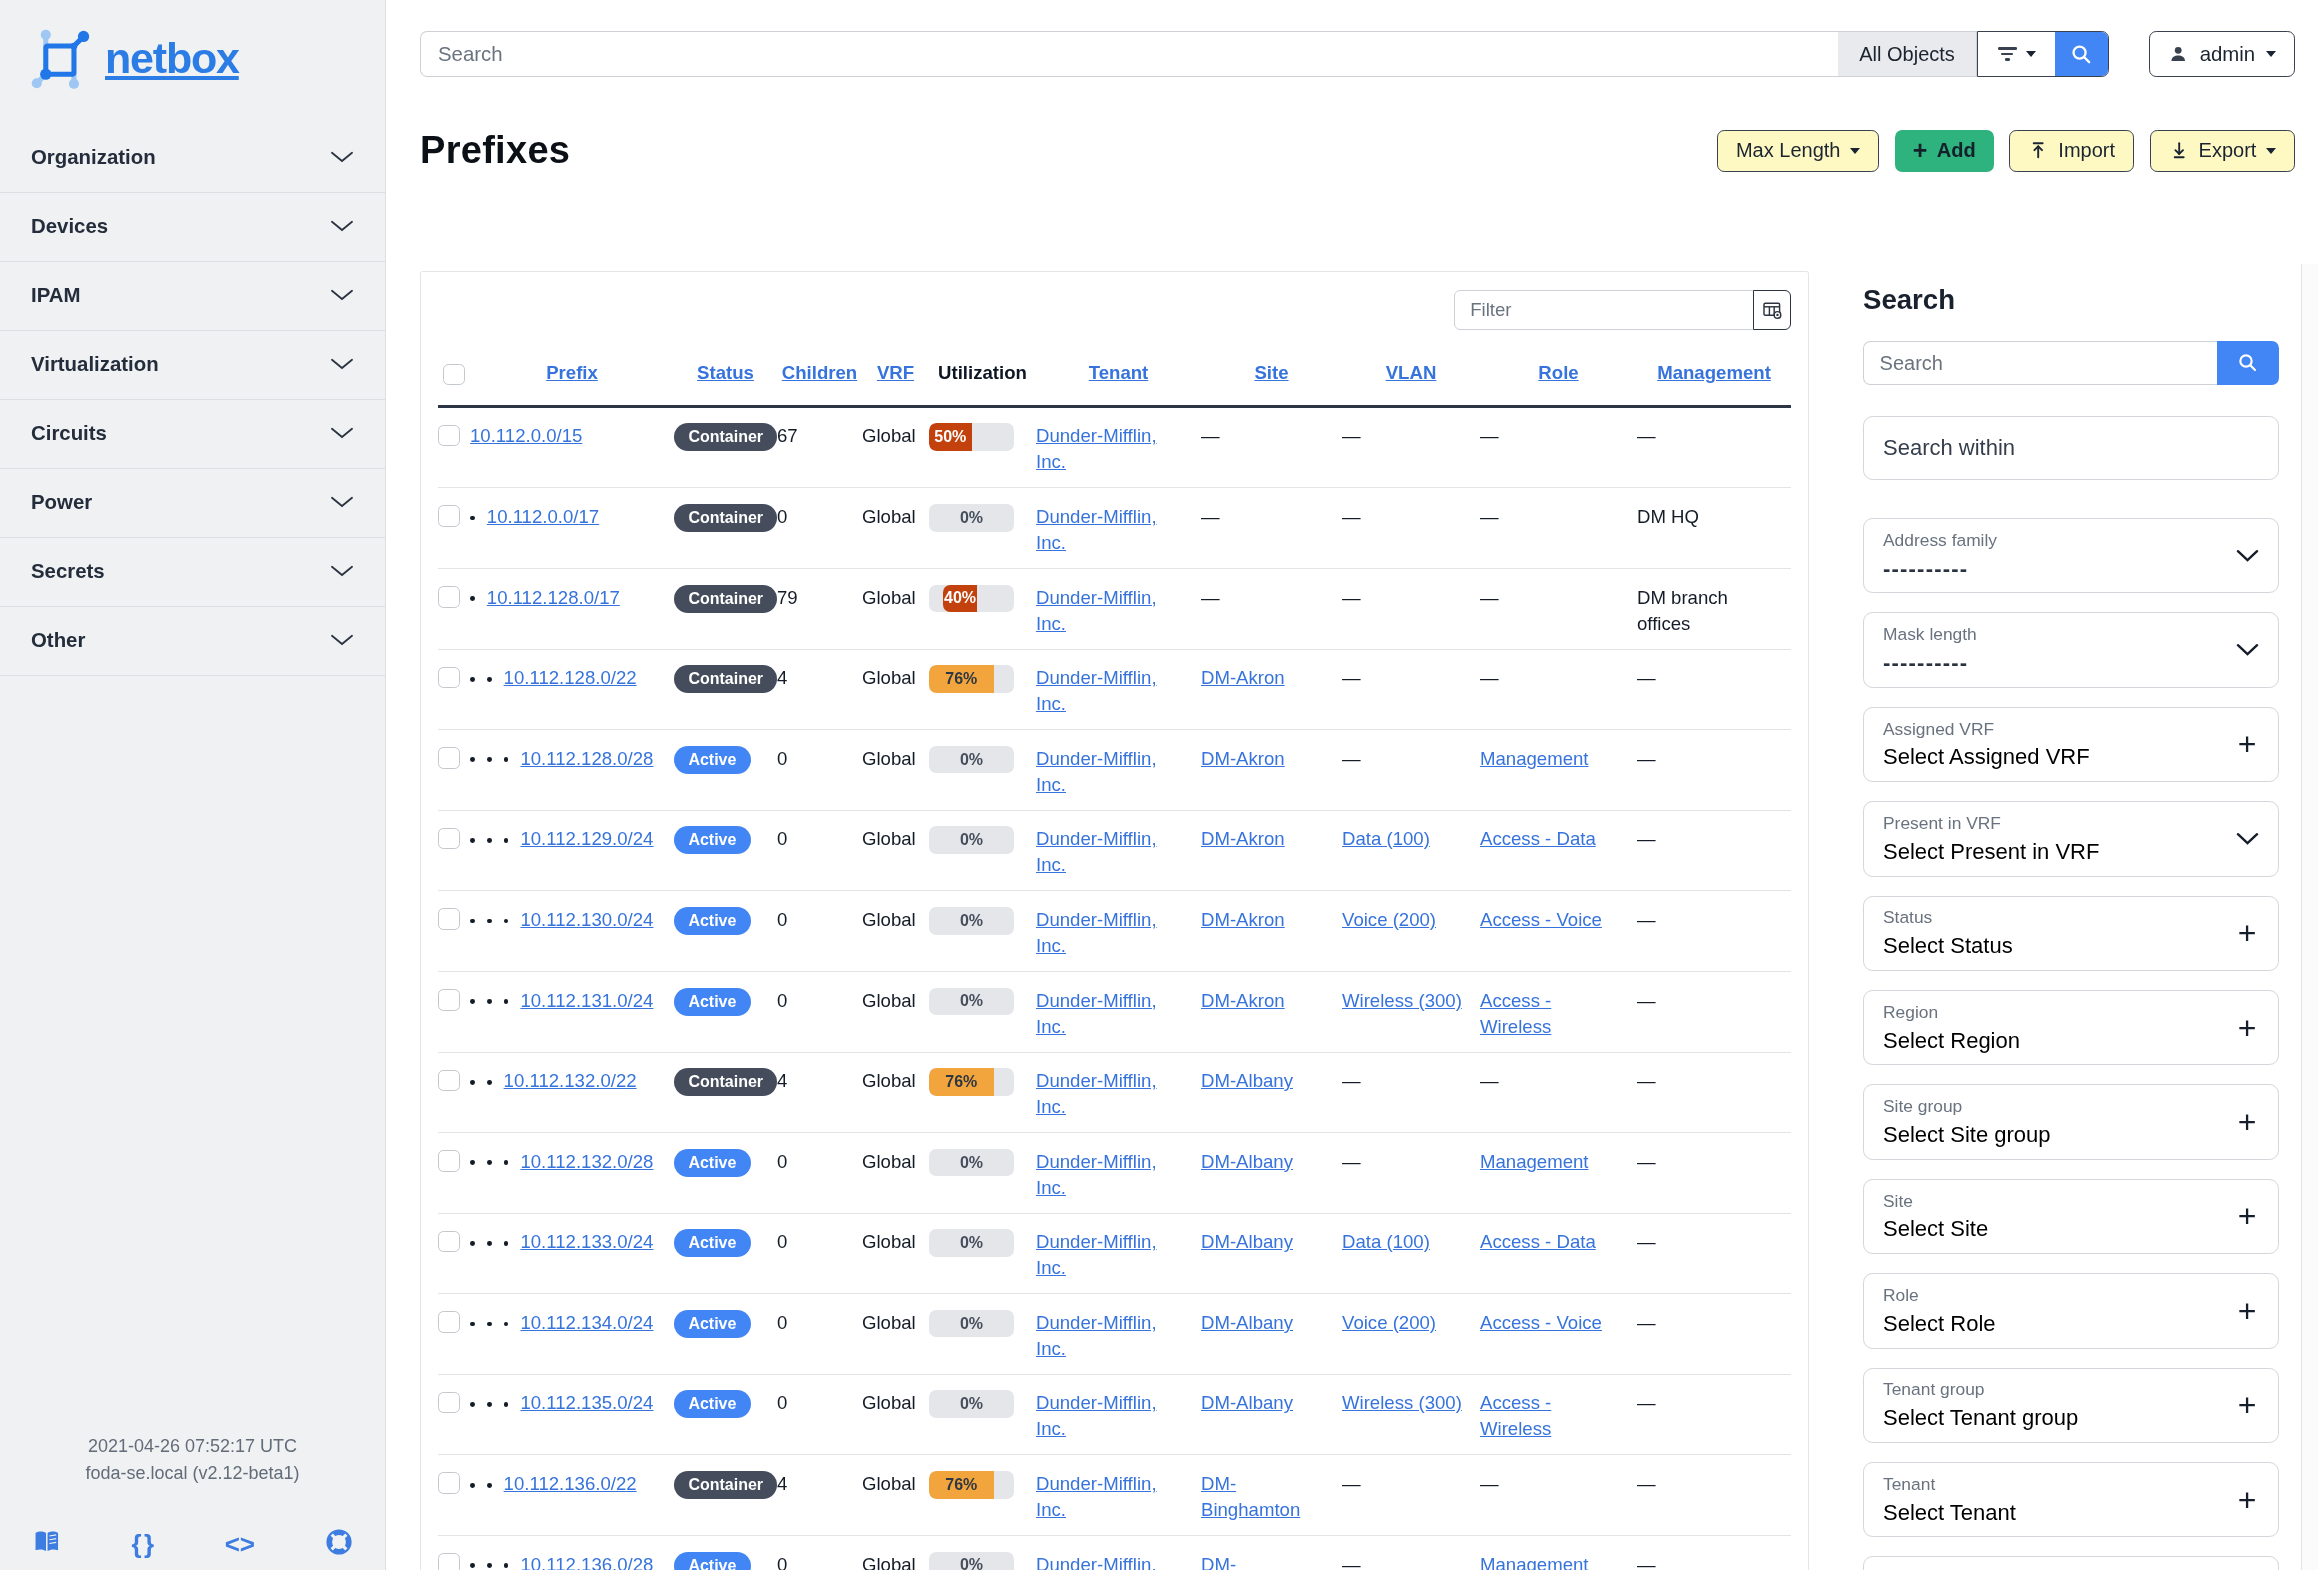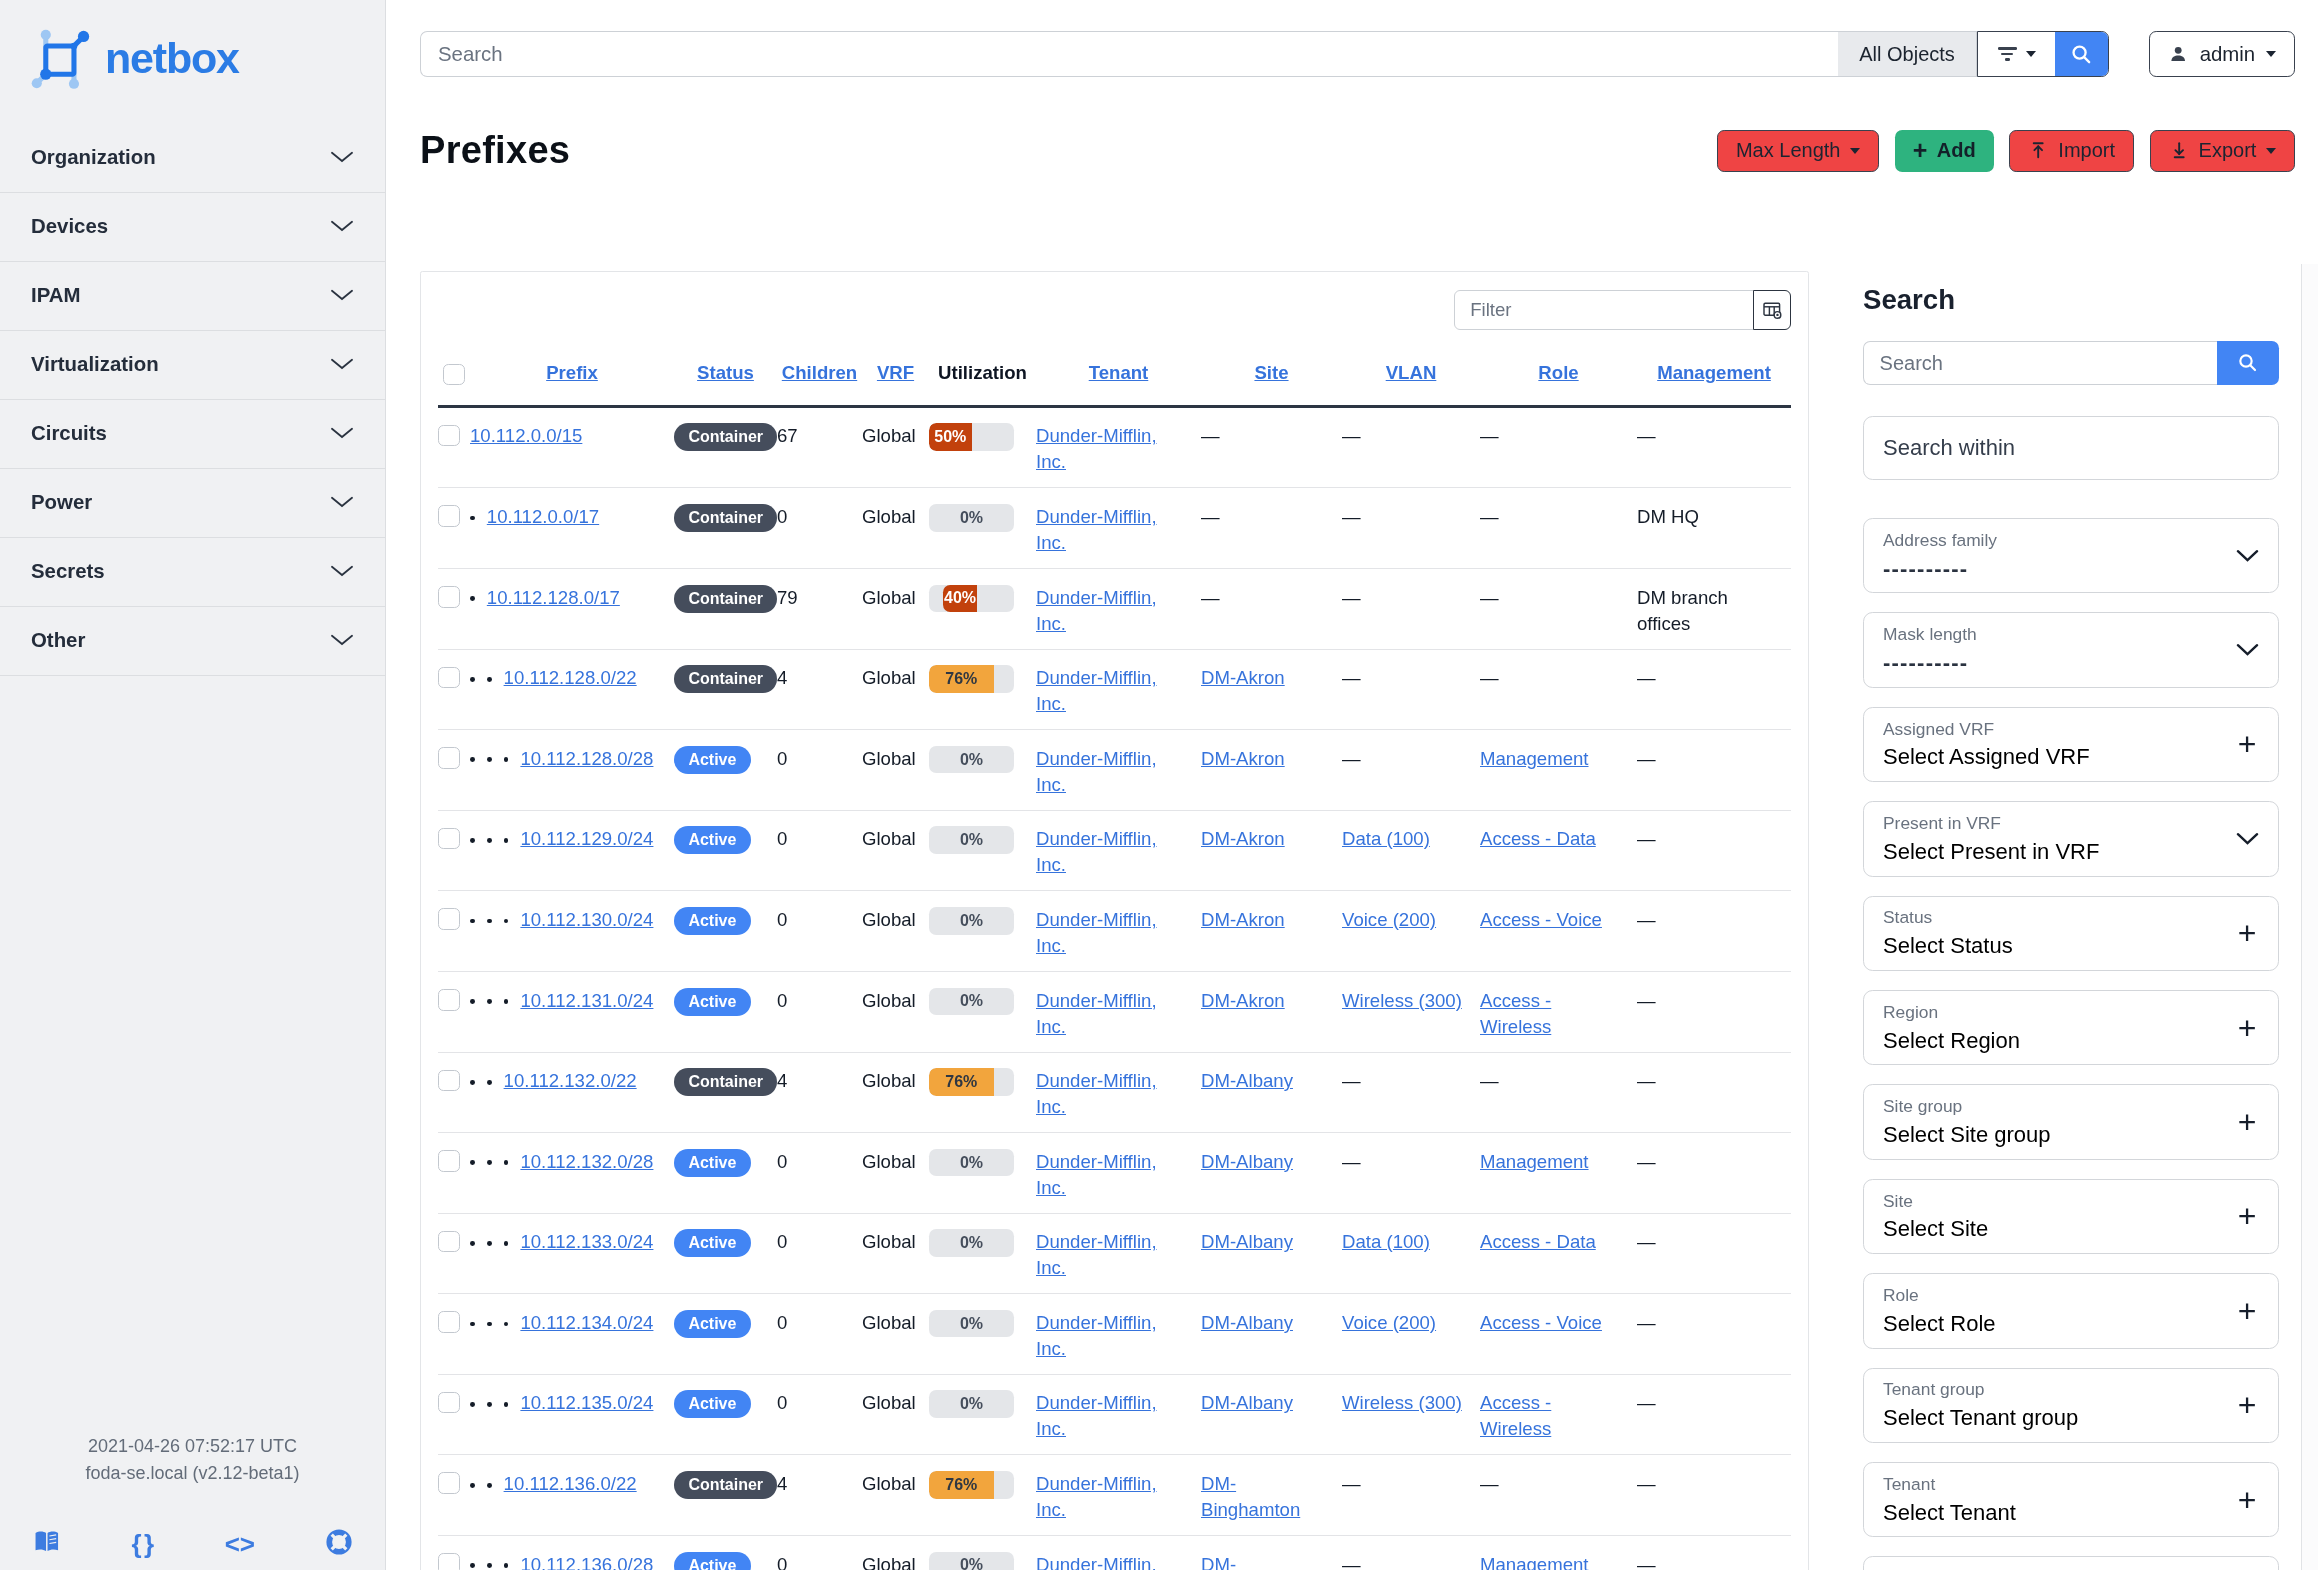--- a/index.html
+++ b/index.html
@@ -4,21 +4,21 @@
 <style>
   * { box-sizing: border-box; margin: 0; padding: 0; }
   html,body { width: 2319px; height: 1571px; overflow: hidden;
     font-family: "Liberation Sans", sans-serif; background: #fff; color: #141c28; }
   .app { display: flex; width: 100%; height: 100%; }
 
   
   .sidebar { width: 386px; flex: none; background: #f0f1f3; border-right: 0.6px solid #dcdee1;
     display: flex; flex-direction: column; height: 100%; }
   .logo { display: flex; align-items: center; gap: 13px; padding: 27.6px 24px 34px 30px; cursor: pointer; }
-  .logo-text { font-size: 43px; font-weight: bold; color: #2b7ce5; letter-spacing: -1.2px; }
+  .logo-text { font-size: 43px; font-weight: bold; color: #2b7ce5; letter-spacing: -1.2px; text-decoration: underline; }
   .nav-item { height: 69px; display: flex; align-items: center; padding: 0 31px;
     border-bottom: 0.6px solid #dcdee1; cursor: pointer; }
   .nav-item:first-child { border-top: 0; }
   .nav-label { font-size: 20.4px; font-weight: bold; color: #242d3b; }
   .nav-chev { margin-left: auto; }
   .side-footer { margin-top: auto; padding: 0 31px 12px; text-align: center; }
   .side-footer .meta { font-size: 18px; color: #636c79; line-height: 27px; }
   .footer-icons { display: flex; justify-content: space-between; align-items: center;
     margin-top: 42px; padding: 0 2.4px; }
   .f-ico { color: #3d7ce0; font-size: 26px; font-weight: bold; cursor: pointer; line-height: 1; }
@@ -44,21 +44,21 @@
     border-right: 5.4px solid transparent; border-top: 6.6px solid #1b2431; }
   .admin-btn { height: 46px; border: 1.2px solid #39414e; border-radius: 7.2px; background: #fff;
     display: flex; align-items: center; gap: 10.8px; padding: 0 18px; font-size: 20.4px;
     color: #1b232e; cursor: pointer; }
 
   .heading-row { margin-top: 52px; padding: 0 24px 0 34px; display: flex;
     justify-content: space-between; align-items: center; }
   h1 { font-size: 38px; font-weight: bold; color: #0b1017; letter-spacing: 0.3px; }
   .actions { display: flex; gap: 15.6px; align-items: center; }
   .btn { height: 42px; border-radius: 7.2px; font-size: 20px; display: inline-flex;
-    align-items: center; gap: 9.6px; padding: 0 18px; cursor: pointer; background: #ef4444; border: none; }
+    align-items: center; gap: 9.6px; padding: 0 18px; cursor: pointer; background: #fef9c3; border: none; }
   .btn.outline { border: 1.2px solid #39414e; color: #1b2431; }
   .btn.green { background: #2eb37f; color: #132029; font-weight: bold; }
   .plus-g { font-size: 25px; font-weight: bold; line-height: 1; }
 
   .body-row { margin-top: 99px; padding: 0 24px 0 34px; display: flex; align-items: flex-start; }
 
   
   .table-card { width: 1389px; flex: none; border: 0.6px solid #e3e5e8; border-radius: 2.4px; background: #fff; }
   .filter-row { display: flex; justify-content: flex-end; padding: 18px 17px 14.4px; }
   .filter-input { width: 300px; height: 40px; border: 0.6px solid #cdd1d6;

